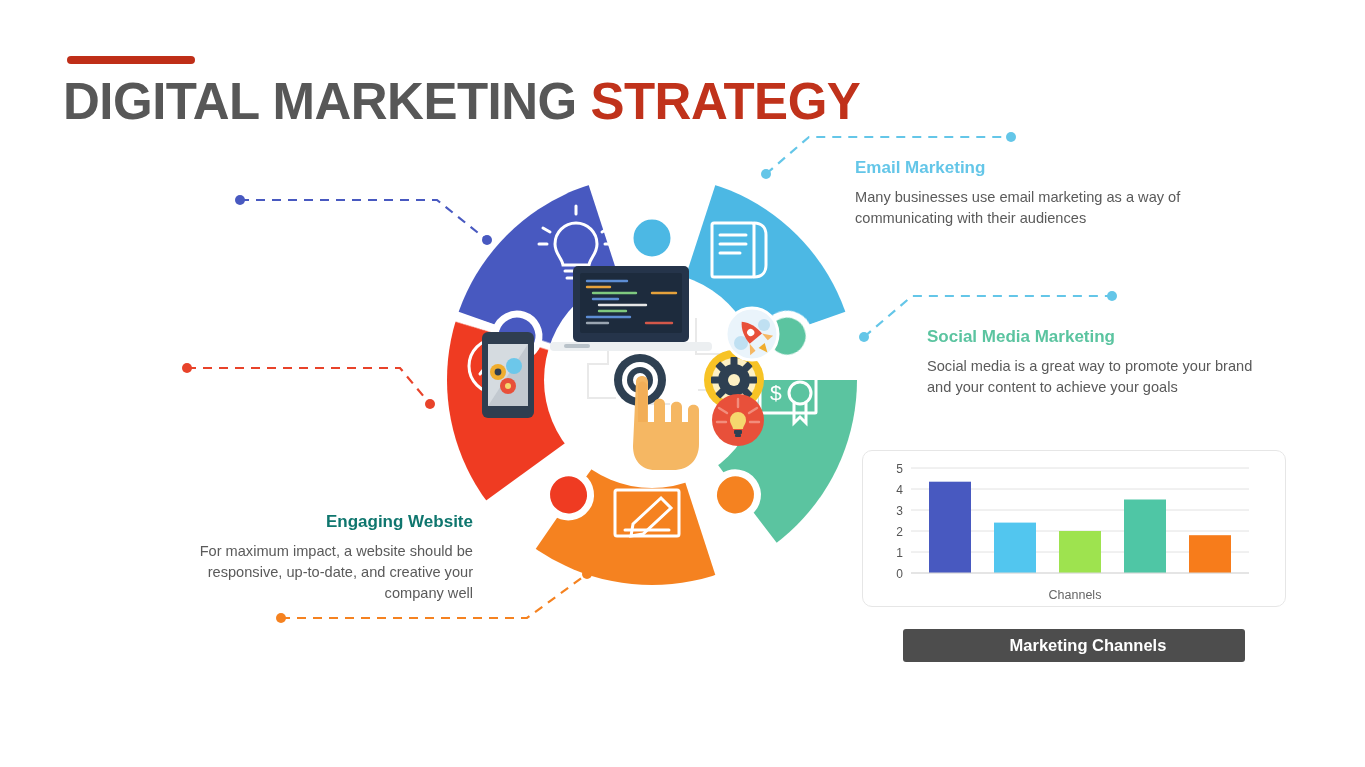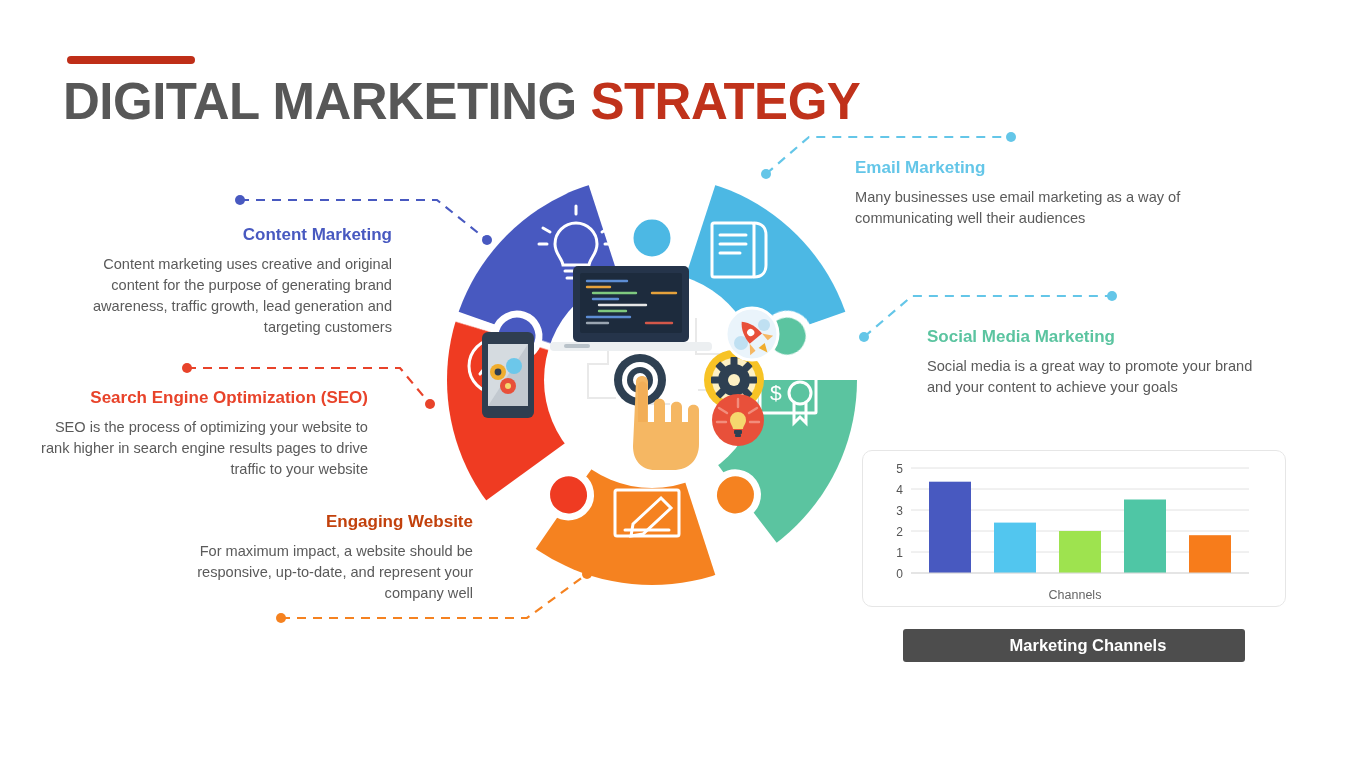--- a/index.html
+++ b/index.html
@@ -38,21 +38,21 @@
   .ta-left  { text-align: left; }
 
   #blk-content  { left: 60px;  top: 225px; width: 332px; }
   #blk-seo      { left: 30px;  top: 388px; width: 338px; }
   #blk-engage   { left: 150px; top: 512px; width: 323px; }
   #blk-email    { left: 855px; top: 158px; width: 360px; }
   #blk-social   { left: 927px; top: 327px; width: 330px; }
 
   .c-blue   { color: #4859c0; }
   .c-red    { color: #e8432a; }
-  .c-orange { color: #c2410c; }
+  .c-orange { color: #0f766e; }
   .c-sky    { color: #64c6e8; }
   .c-teal   { color: #5bc4a0; }
 
   
   .conn { position: absolute; pointer-events: none; }
 
   
   .wheel-wrap { position: absolute; left: 440px; top: 168px; width: 424px; height: 424px; }
 
   
@@ -108,38 +108,30 @@
       <circle cx="1011" cy="137" r="5" fill="#64c6e8"></circle>
     </g>
 
     <g>
       <polyline points="864,337 912,296 1112,296" fill="none" stroke="#64c6e8" stroke-width="2.2" stroke-dasharray="9 7"></polyline>
       <circle cx="864" cy="337" r="5" fill="#64c6e8"></circle>
       <circle cx="1112" cy="296" r="5" fill="#64c6e8"></circle>
     </g>
   </svg>
 
-  <div class="block ta-right" id="blk-content">
-    <h3 class="c-blue">Content Marketing</h3>
-    <p>Content marketing uses creative and original content for the purpose of generating brand awareness, traffic growth, lead generation and targeting customers</p>
-  </div>
-
-  <div class="block ta-right" id="blk-seo">
-    <h3 class="c-red">Search Engine Optimization (SEO)</h3>
-    <p>SEO is the process of optimizing your website to rank higher in search engine results pages to drive traffic to your website</p>
-  </div>
+
 
   <div class="block ta-right" id="blk-engage">
     <h3 class="c-orange">Engaging Website</h3>
-    <p>For maximum impact, a website should be responsive, up-to-date, and represent your company well</p>
+    <p>For maximum impact, a website should be responsive, up-to-date, and creative your company well</p>
   </div>
 
   <div class="block ta-left" id="blk-email">
     <h3 class="c-sky">Email Marketing</h3>
-    <p>Many businesses use email marketing as a way of communicating well their audiences</p>
+    <p>Many businesses use email marketing as a way of communicating with their audiences</p>
   </div>
 
   <div class="block ta-left" id="blk-social">
     <h3 class="c-teal">Social Media Marketing</h3>
     <p>Social media is a great way to promote your brand and your content to achieve your goals</p>
   </div>
 
   <div class="wheel-wrap">
     <svg width="424" height="424" viewBox="0 0 424 424">
       <defs>

